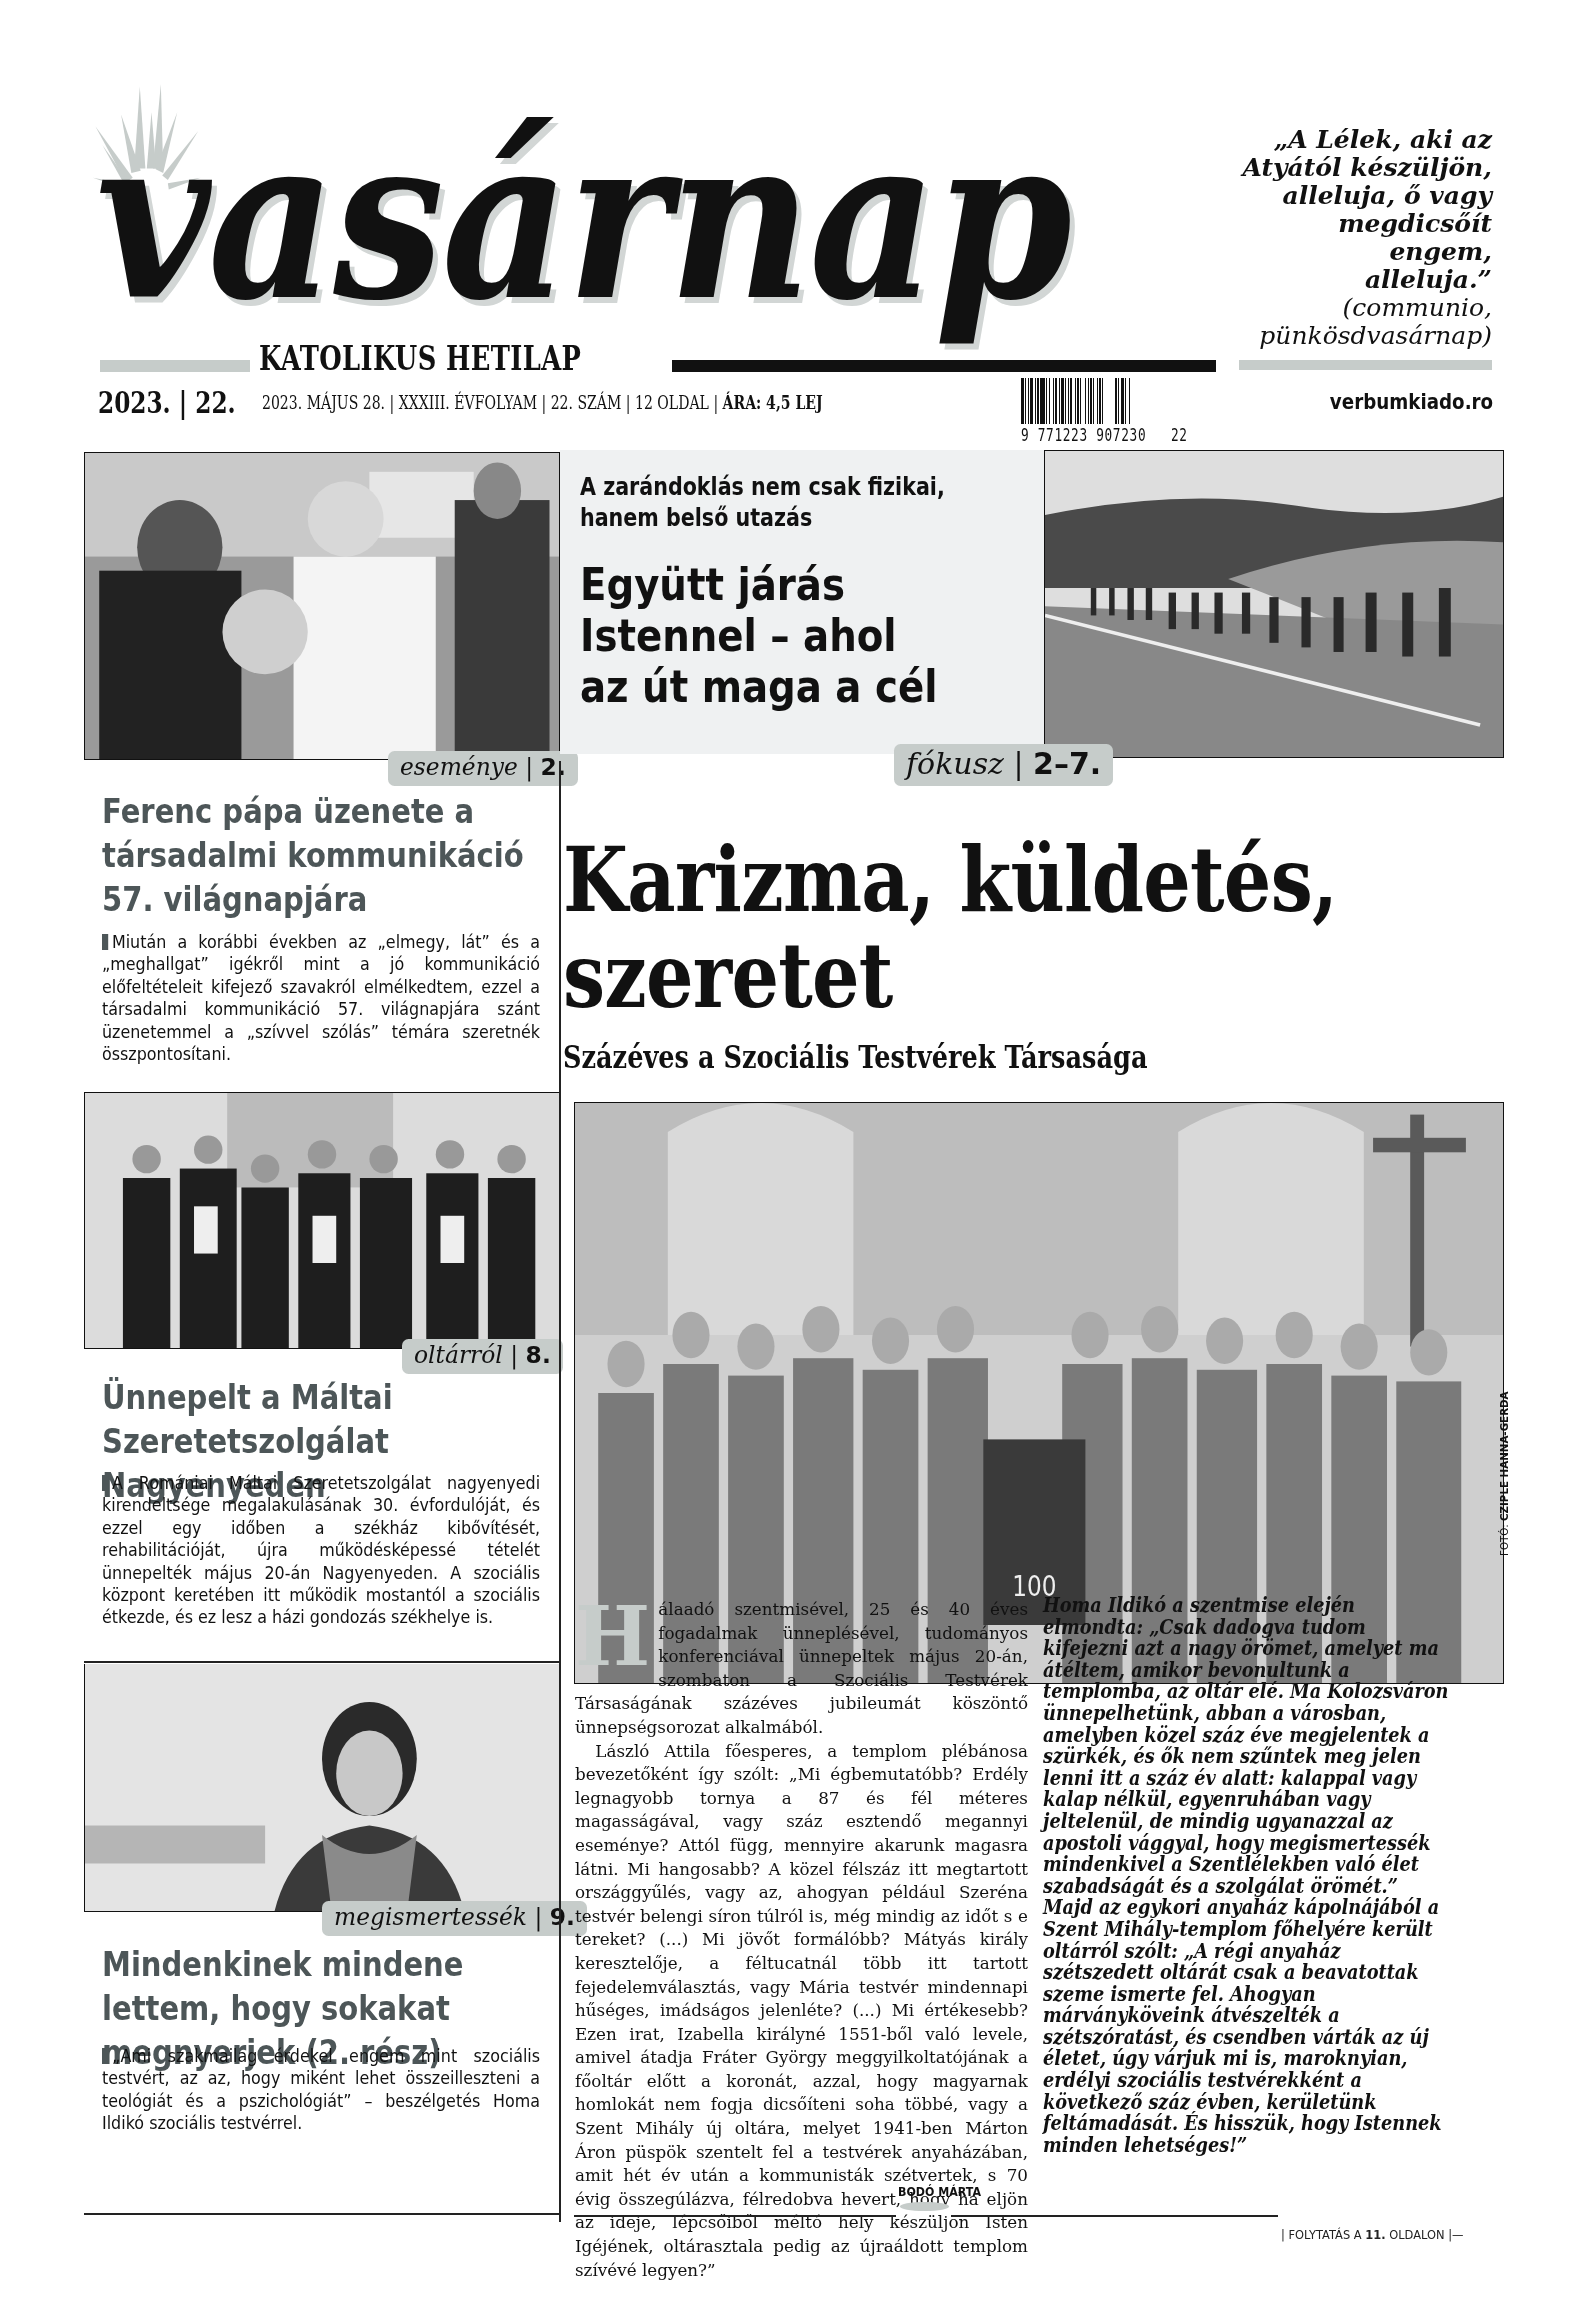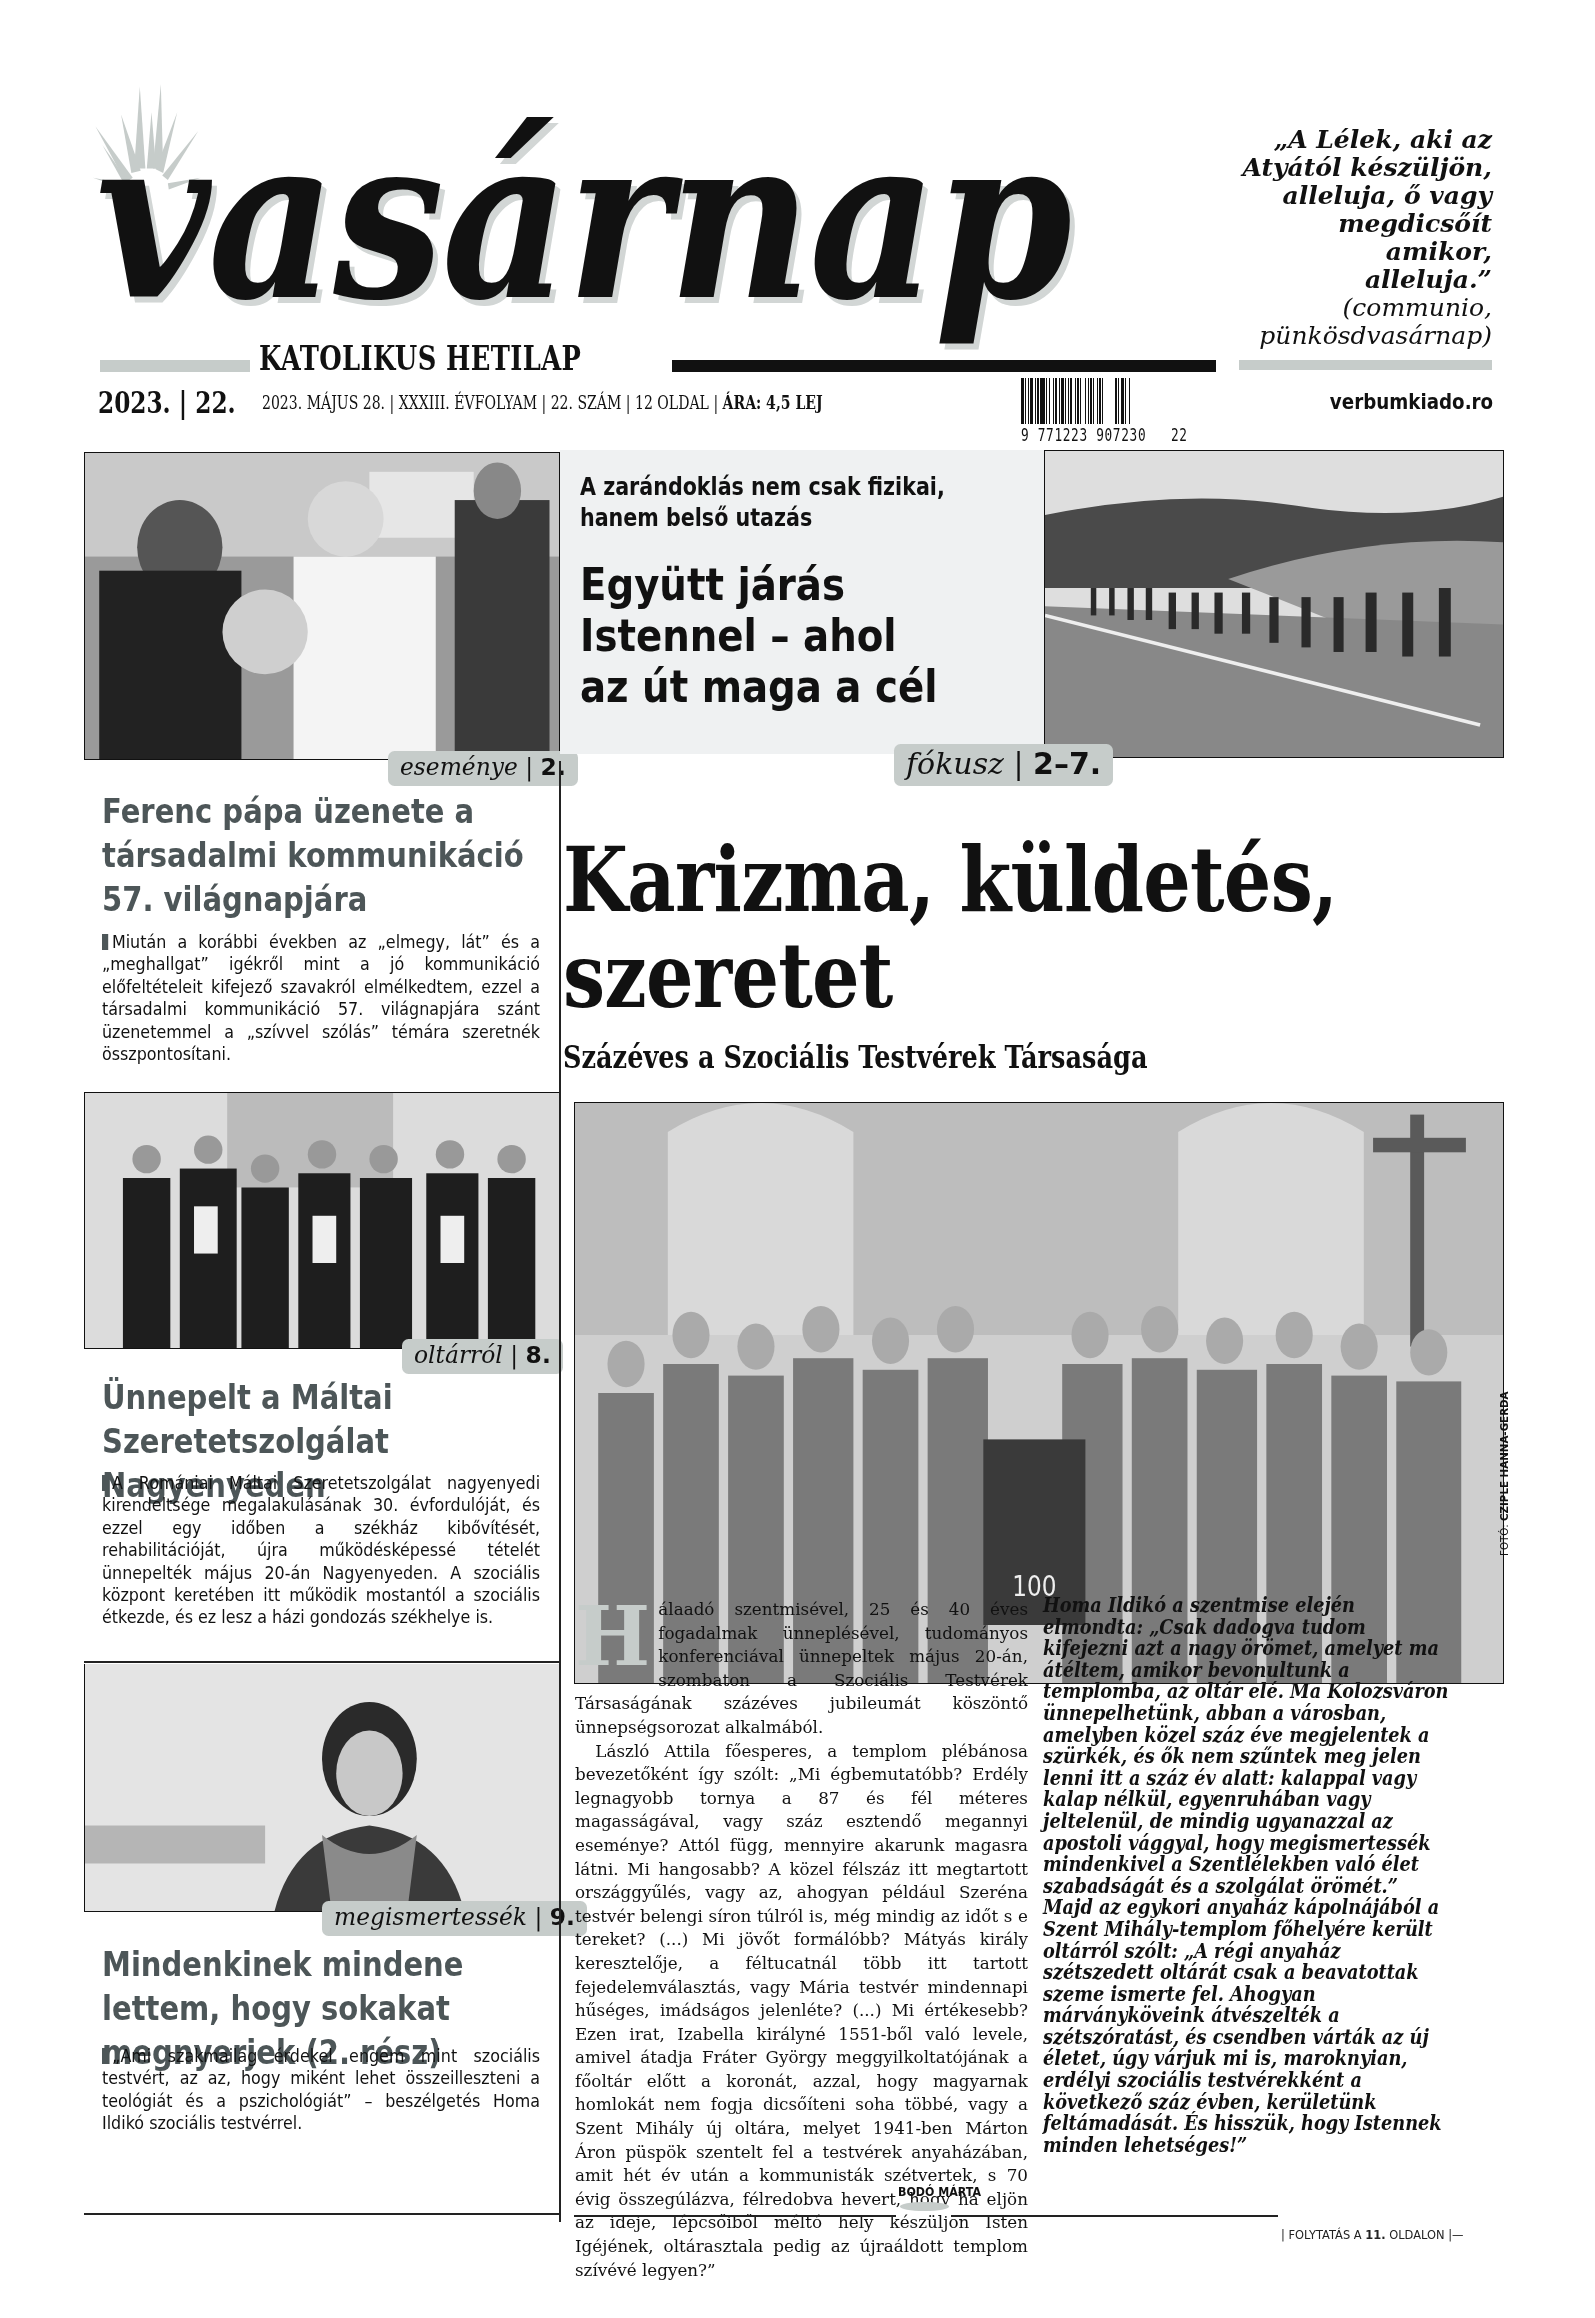--- a/index.html
+++ b/index.html
@@ -146,21 +146,21 @@
   <div class="num"><span>9 771223 907230</span><span style="display:inline-block;width:33px"></span><span>22</span></div>
 </div>
 
 <div class="website">verbumkiado.ro</div>
 
 <div class="motto">
   <div class="q" id="motto-lines">
       <div>„A Lélek, aki az</div>
       <div>Atyától készüljön,</div>
       <div>alleluja, ő vagy</div>
-      <div>megdicsőít amikor,</div>
+      <div>megdicsőít engem,</div>
       <div>alleluja.”</div>
     </div>
   <div id="motto-src">
       <div>(communio,</div>
       <div>pünkösdvasárnap)</div>
     </div>
 </div>
 
 <div class="photo" style="left:84px;top:452px;width:476px;height:308px;">
   <svg viewBox="0 0 100 65" preserveAspectRatio="none">

